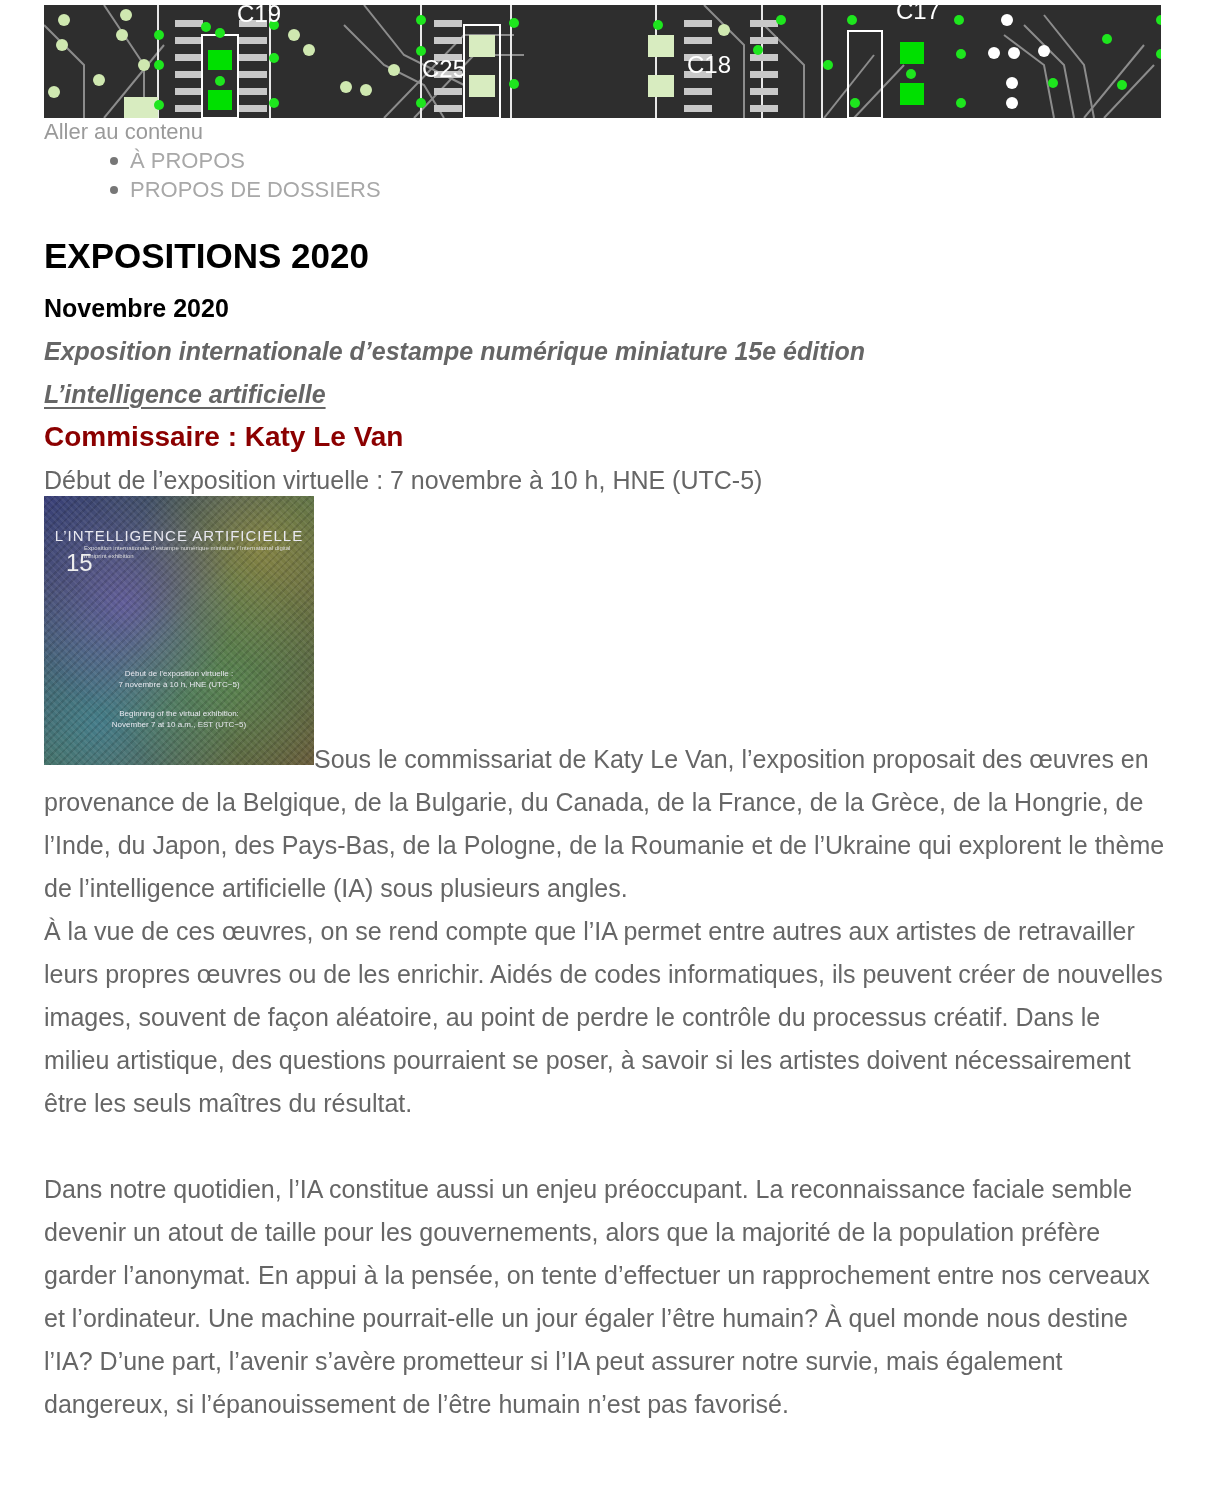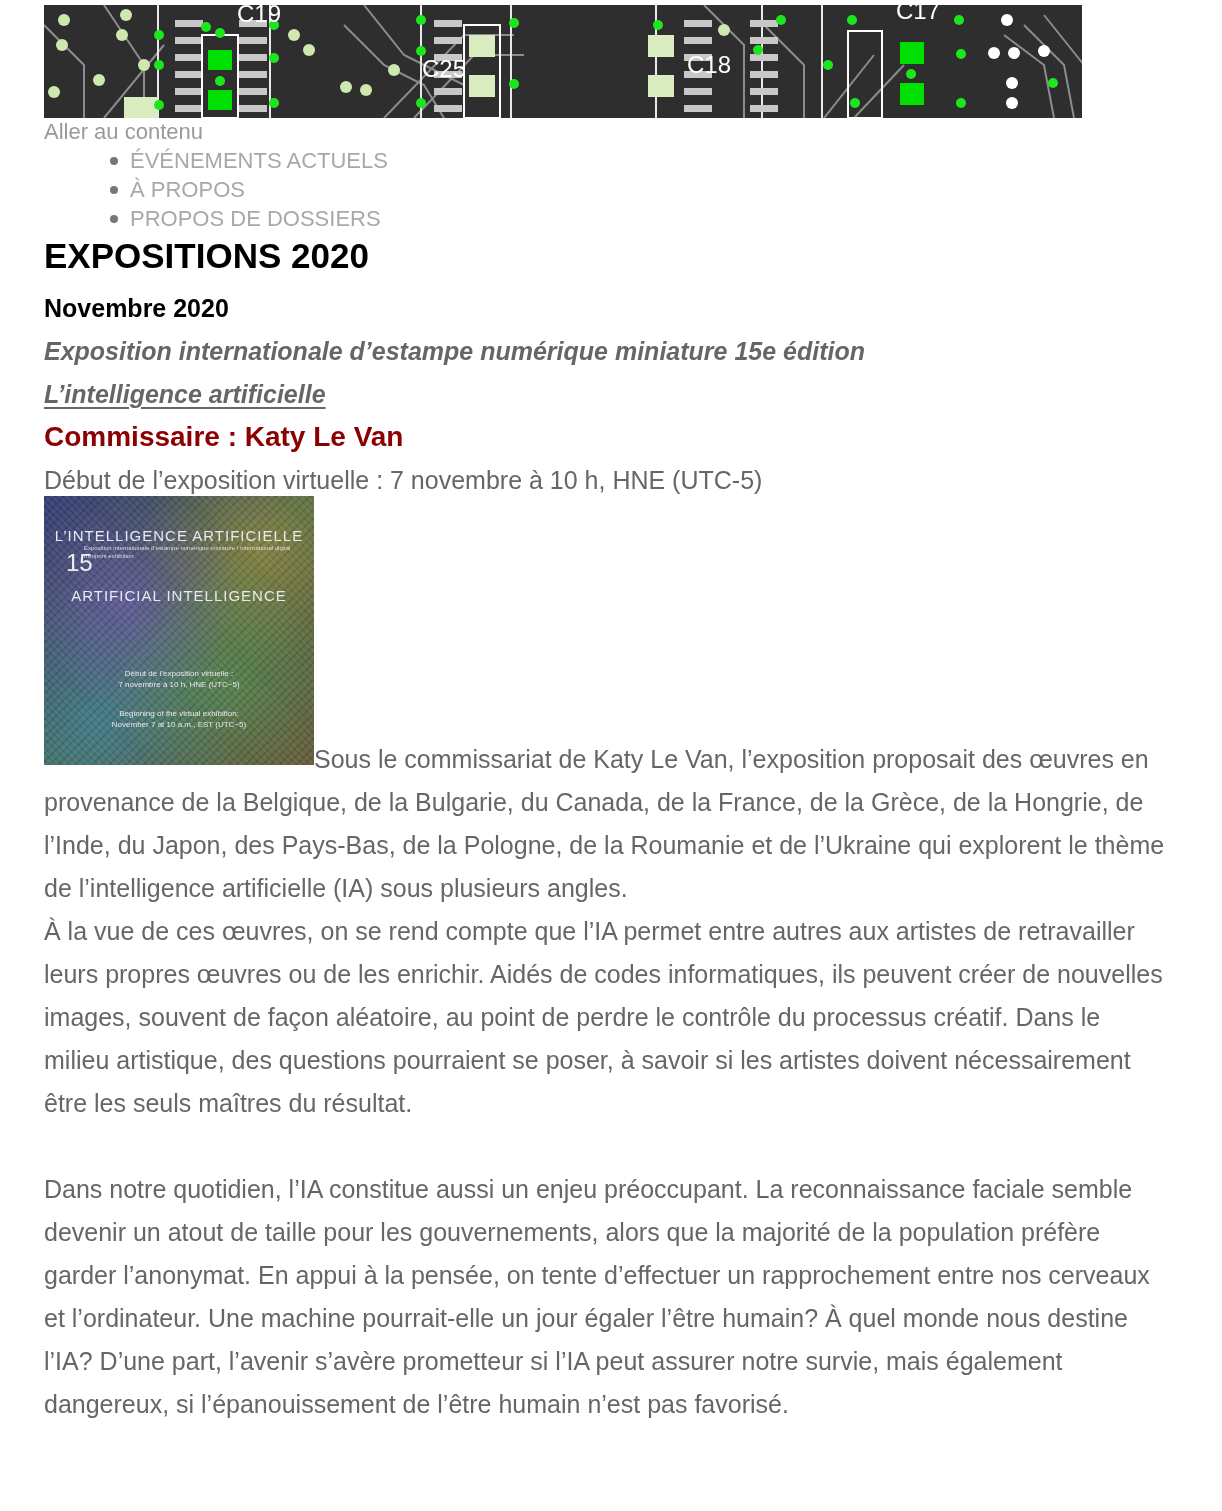--- a/index.html
+++ b/index.html
@@ -1,21 +1,21 @@
 <!DOCTYPE html>
 <html><head>
 <meta charset="utf-8">
 <style>
   html, body { margin: 0; padding: 0; background: #ffffff; }
   body {
     width: 1222px; height: 1511px; position: relative; overflow: hidden;
     font-family: "Liberation Sans", sans-serif; color: #666666;
   }
   .banner {
-    position: absolute; left: 44px; top: 5px; width: 1038px; height: 113px;
+    position: absolute; left: 44px; top: 5px; width: 1117px; height: 113px;
     background: #2b2b2b; overflow: hidden;
   }
   .banner svg { display: block; }
   .skip-link {
     position: absolute; left: 44px; top: 121px; font-size: 22px; color: #9a9a9a;
     text-decoration: none; line-height: 22px;
   }
   .nav {
     position: absolute; left: 108px; top: 146px; margin: 0; padding: 0; list-style: none;
   }
@@ -236,40 +236,38 @@
       <text x="378" y="72">C25</text>
       <text x="643" y="68">C18</text>
       <text x="852" y="14">C17</text>
     </g>
   </svg>
 </div>
 
 <a class="skip-link" href="#content">Aller au contenu</a>
 
 <ul class="nav">
-  <li><a href="#">ÉVÉNEMENTS ACTUELS</a></li>
   <li><a href="#">À PROPOS</a></li>
   <li><a href="#">PROPOS DE DOSSIERS</a></li>
 </ul>
 
 <h1 class="page-title" id="content">EXPOSITIONS 2020</h1>
 <h2 class="month">Novembre 2020</h2>
 <h3 class="expo-title">Exposition internationale d’estampe numérique miniature 15e édition</h3>
 <h3 class="expo-theme">L’intelligence artificielle</h3>
 <h3 class="curator">Commissaire : Katy Le Van</h3>
 <p class="start-line">Début de l’exposition virtuelle : 7 novembre à 10 h, HNE (UTC-5)</p>
 
 <div class="body-text">
   <p>
     <span class="poster">
       <span class="noise"></span>
       <span class="pt t1">L’INTELLIGENCE ARTIFICIELLE</span>
       <span class="num">15</span>
       <span class="sub">Exposition internationale d’estampe numérique miniature / International digital miniprint exhibition</span>
-      <span class="pt t2">ARTIFICIAL INTELLIGENCE</span>
       <span class="pt t4"><span>Début de l’exposition virtuelle :</span><br><span>7 novembre à 10 h, HNE (UTC−5)</span></span>
       <span class="pt t5"><span>Beginning of the virtual exhibition:</span><br><span>November 7 at 10 a.m., EST (UTC−5)</span></span>
     </span><span>Sous le commissariat de Katy Le Van, l’exposition proposait des œuvres en provenance de la Belgique, de la Bulgarie, du Canada, de la France, de la Grèce, de la Hongrie, de l’Inde, du Japon, des Pays-Bas, de la Pologne, de la Roumanie et de l’Ukraine qui explorent le thème de l’intelligence artificielle (IA) sous plusieurs angles.</span>
   </p>
   <p>À la vue de ces œuvres, on se rend compte que l’IA permet entre autres aux artistes de retravailler leurs propres œuvres ou de les enrichir. Aidés de codes informatiques, ils peuvent créer de nouvelles images, souvent de façon aléatoire, au point de perdre le contrôle du processus créatif. Dans le milieu artistique, des questions pourraient se poser, à savoir si les artistes doivent nécessairement être les seuls maîtres du résultat.</p>
   <div class="spacer"></div>
   <p>Dans notre quotidien, l’IA constitue aussi un enjeu préoccupant. La reconnaissance faciale semble devenir un atout de taille pour les gouvernements, alors que la majorité de la population préfère garder l’anonymat. En appui à la pensée, on tente d’effectuer un rapprochement entre nos cerveaux et l’ordinateur. Une machine pourrait-elle un jour égaler l’être humain? À quel monde nous destine l’IA? D’une part, l’avenir s’avère prometteur si l’IA peut assurer notre survie, mais également dangereux, si l’épanouissement de l’être humain n’est pas favorisé.</p>
 </div>
 
 </body></html>

